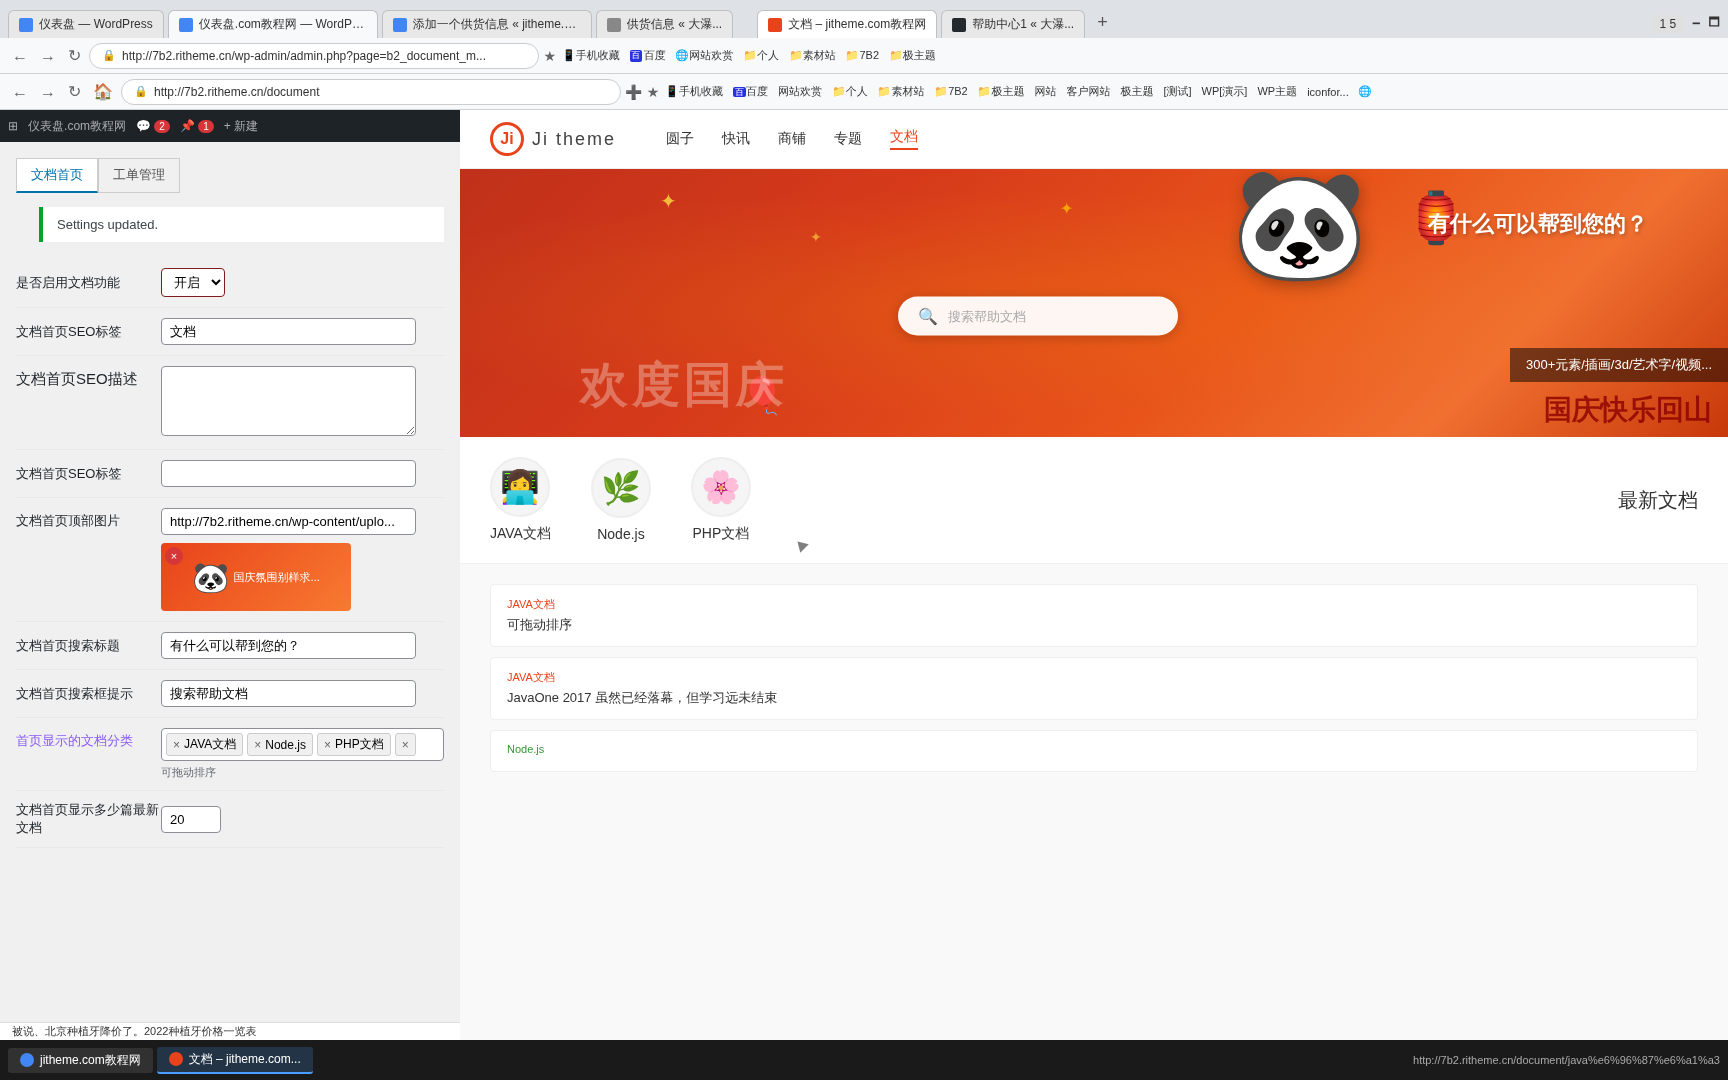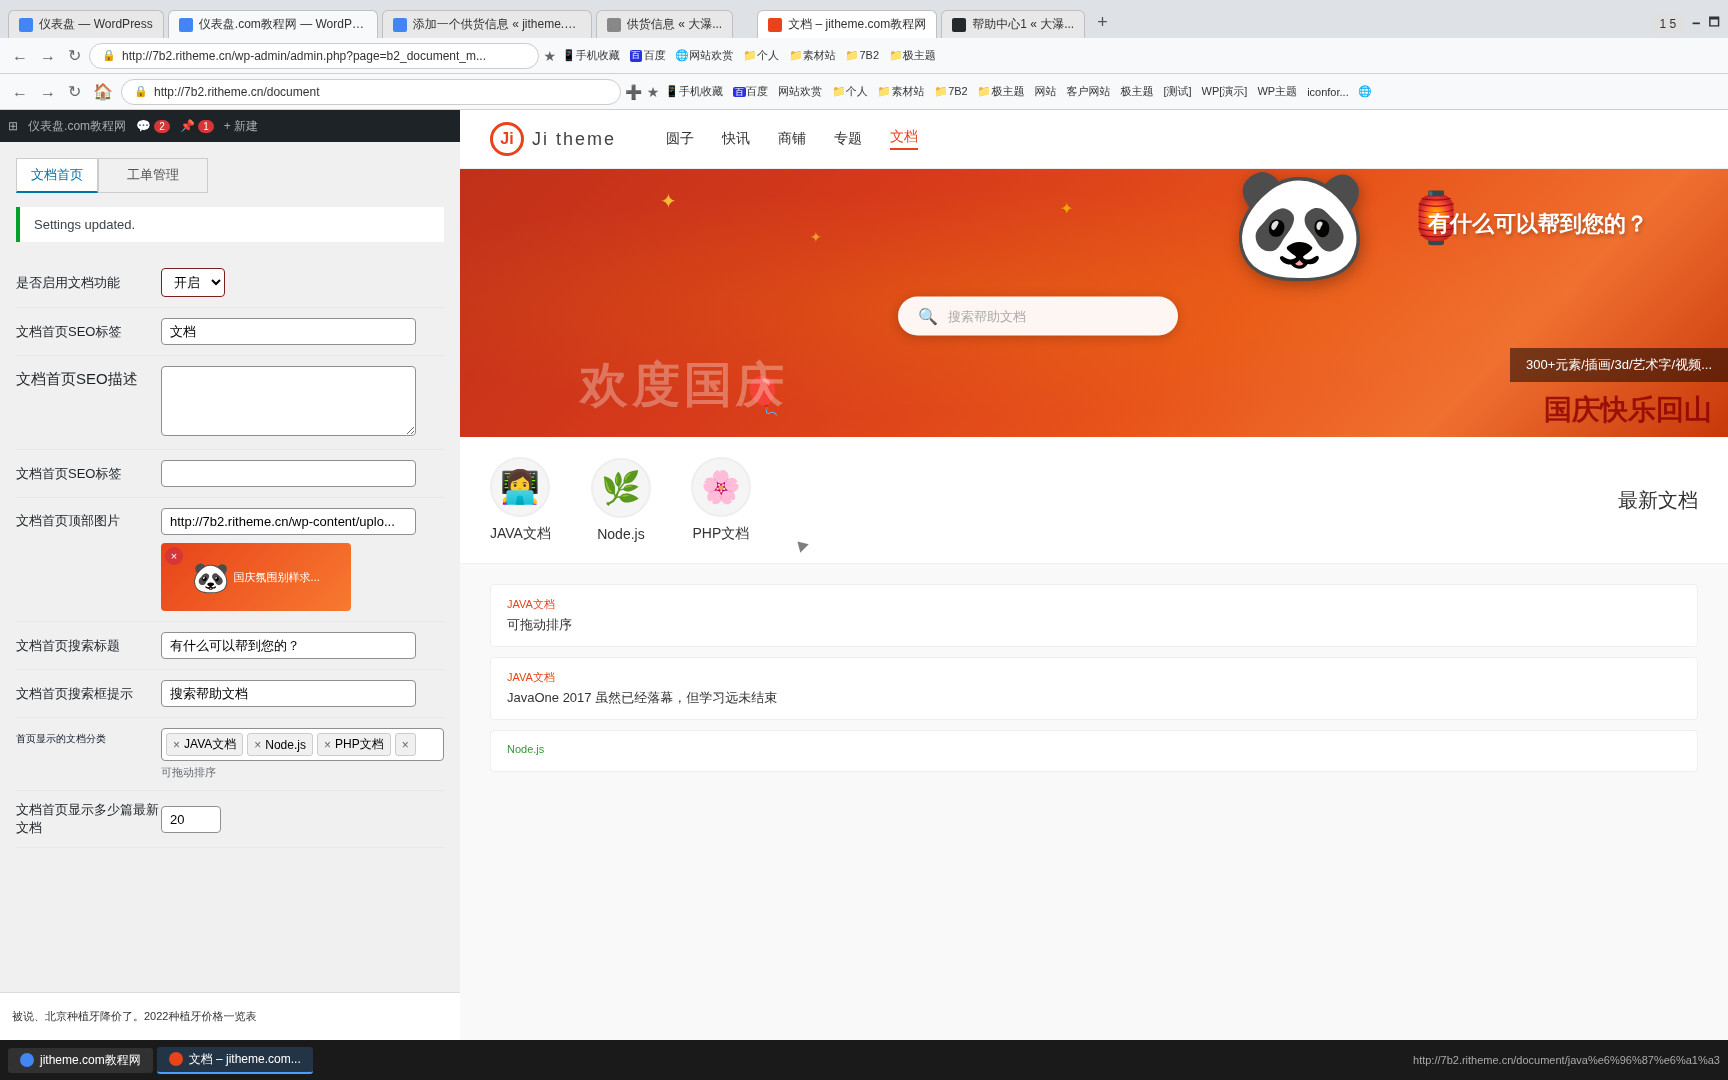--- a/index.html
+++ b/index.html
@@ -126,24 +126,24 @@
         <span style="cursor:pointer; color:#a7aaad; font-size:12px;">仪表盘.com教程网</span>
         <span style="cursor:pointer; color:#a7aaad;">💬 <span style="background:#d63638;color:#fff;border-radius:8px;padding:1px 5px;font-size:10px;">2</span></span>
         <span style="cursor:pointer; color:#a7aaad;">📌 <span style="background:#d63638;color:#fff;border-radius:8px;padding:1px 5px;font-size:10px;">1</span></span>
         <span style="cursor:pointer; color:#a7aaad;">+ 新建</span>
       </div>
 
       <div style="padding:16px; overflow-y:auto; flex:1;">
 
         <div style="display:flex; margin-bottom:14px; gap:0;">
           <div style="padding:7px 14px; background:#fff; border:1px solid #ccc; border-bottom:2px solid #0073aa; cursor:pointer; font-size:13px; color:#0073aa; font-weight:500;">文档首页</div>
-          <div style="padding:7px 28px; background:#f0f0f1; border:1px solid #ccc; cursor:pointer; font-size:13px; color:#555;text-align:right;">工单管理</div>
-        </div>
-
-        <div style="background:#fff; border-left:4px solid #00a32a; padding:10px 14px; margin-bottom:16px; font-size:13px; color:#3c434a;">
+          <div style="padding:7px 14px; background:#f0f0f1; border:1px solid #ccc; cursor:pointer; font-size:13px; color:#555;text-align:right;">工单管理</div>
+        </div>
+
+        <div style="background:#fff; border-left:4px solid #00a32a; padding:10px 14px; margin-bottom:16px; font-size:13px; color:#3c434a;margin-left:23px;">
           <span>Settings updated.</span>
         </div>
 
         <div style="display:flex; align-items:center; padding:10px 0; border-bottom:1px solid #e8e8e8;">
           <div style="width:145px; font-size:13px; color:#1d2327; flex-shrink:0;">是否启用文档功能</div>
           <div style="flex:1;">
             <select style="padding:5px 8px; border:1px solid #7f1d1d; border-radius:4px; font-size:13px; background:#fff; cursor:pointer;">
               <option>开启</option>
               <option>关闭</option>
             </select>
@@ -195,21 +195,21 @@
         </div>
 
         <div style="display:flex; align-items:center; padding:10px 0; border-bottom:1px solid #e8e8e8;">
           <div style="width:145px; font-size:13px; color:#1d2327; flex-shrink:0;">文档首页搜索框提示</div>
           <div style="flex:1;">
             <input type="text" style="width: 90%; padding: 5px 8px; border: 1px solid rgb(140, 143, 148); border-radius: 4px; font-size: 13px;" value="搜索帮助文档">
           </div>
         </div>
 
         <div style="display:flex; align-items:flex-start; padding:10px 0; border-bottom:1px solid #e8e8e8;">
-          <div style="width:145px; font-size:10px; color:#0f172a; flex-shrink:0; padding-top:4px;">首页显示的文档分类</div>
+          <div style="width:145px; font-size:13px; color:#8b5cf6; flex-shrink:0; padding-top:4px;">首页显示的文档分类</div>
           <div style="flex:1;">
             <div style="display:flex;flex-wrap:wrap;gap:4px;padding:4px;border:1px solid #8c8f94;border-radius:4px;background:#fff;min-height:32px;cursor:text;">
               <span style="background:#f0f0f1;border:1px solid #ccc;border-radius:3px;padding:2px 6px;font-size:12px;display:flex;align-items:center;gap:4px;">
                 <span style="cursor:pointer;color:#666;">×</span>
                 <span>JAVA文档</span>
               </span>
               <span style="background:#f0f0f1;border:1px solid #ccc;border-radius:3px;padding:2px 6px;font-size:12px;display:flex;align-items:center;gap:4px;">
                 <span style="cursor:pointer;color:#666;">×</span>
                 <span>Node.js</span>
               </span>
@@ -227,21 +227,21 @@
 
         <div style="display:flex; align-items:center; padding:10px 0; border-bottom:1px solid #e8e8e8;">
           <div style="width:145px; font-size:13px; color:#1d2327; flex-shrink:0;">文档首页显示多少篇最新文档</div>
           <div style="flex:1;">
             <input type="text" style="width: 60px; padding: 5px 8px; border: 1px solid rgb(140, 143, 148); border-radius: 4px; font-size: 13px;" value="20">
           </div>
         </div>
 
       </div>
 
-      <div style="background:#fff; border-top:1px solid #ddd; padding:16px 12px; font-size:11px; color:#333; flex-shrink:0;">
+      <div style="background:#fff; border-top:1px solid #ddd; padding:1px 12px; font-size:11px; color:#333; flex-shrink:0;">
         <span>被说、北京种植牙降价了。2022种植牙价格一览表</span>
       </div>
     </div>
 
     <div style="flex:1; background:#fff; height:100%; overflow:hidden; display:flex; flex-direction:column;">
 
       <div style="background:#fff; border-bottom:1px solid #eee; flex-shrink:0;">
         <div style="display:flex; align-items:center; padding:0 30px; height:58px;">
 
           <div style="display:flex; align-items:center; margin-right:50px; cursor:pointer;">

